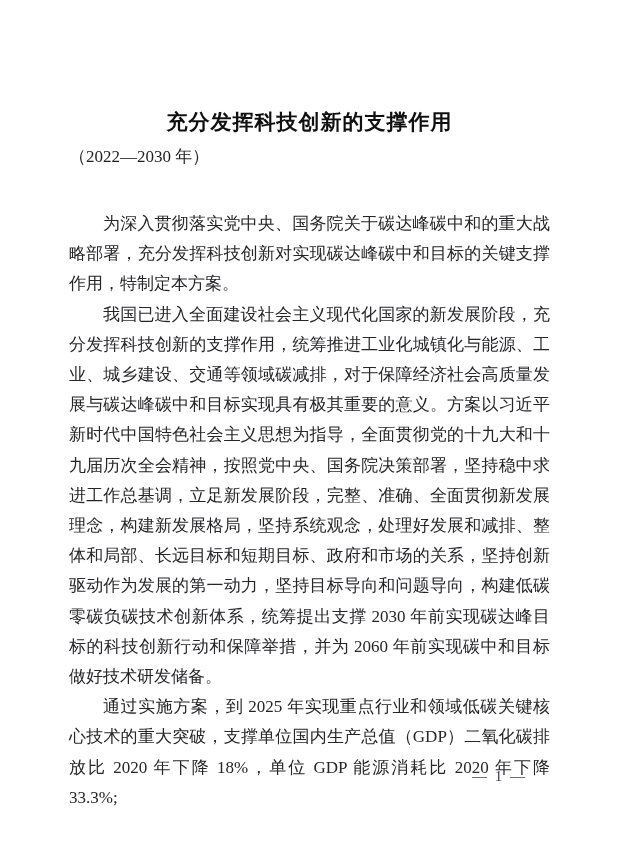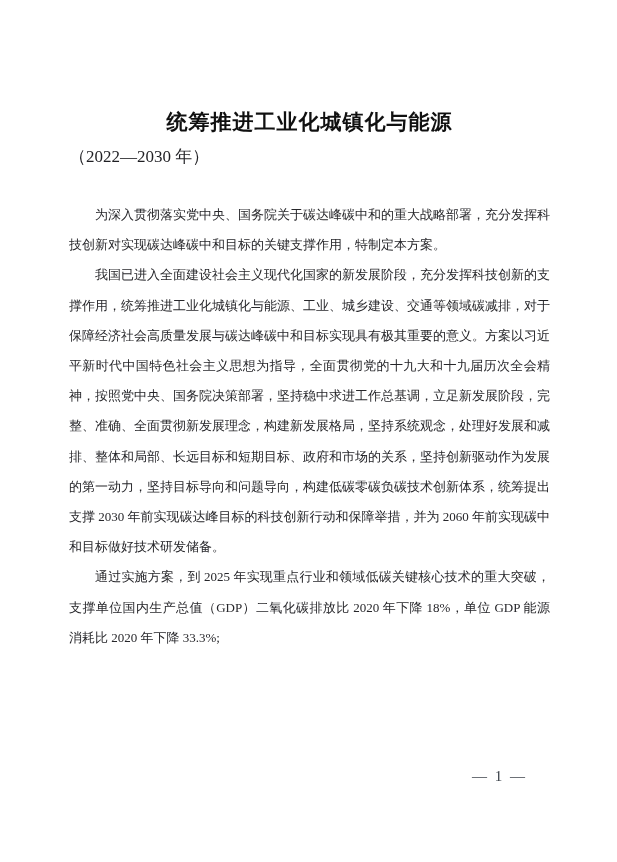--- a/index.html
+++ b/index.html
@@ -31,22 +31,22 @@
     line-height: 32px;
   }
   .doc-subtitle {
     text-align: left;
     font-size: 17px;
     color: #1f1f23;
     margin-top: 7px;
     line-height: 24px;
   }
   .doc-body {
-    margin-top: 31px;
-    font-size: 13px;
+    margin-top: 40px;
+    font-size: 17px;
     line-height: 30.2px;
     text-align: justify;
     color: #26262a;
   }
   .doc-body p {
     margin: 0;
     padding: 0;
     text-indent: 2em;
   }
   .page-number {
@@ -57,21 +57,21 @@
     color: #3a4048;
     letter-spacing: 2px;
     white-space: nowrap;
   }
 </style>
 </head>
 <body>
 
 <div class="page">
   <div class="content">
-    <div class="doc-title">统筹推进工业化城镇化与能源</div>
+    <div class="doc-title">充分发挥科技创新的支撑作用</div>
     <div class="doc-subtitle">（2022—2030 年）</div>
     <div class="doc-body">
       <p>为深入贯彻落实党中央、国务院关于碳达峰碳中和的重大战略部署，充分发挥科技创新对实现碳达峰碳中和目标的关键支撑作用，特制定本方案。</p>
       <p>我国已进入全面建设社会主义现代化国家的新发展阶段，充分发挥科技创新的支撑作用，统筹推进工业化城镇化与能源、工业、城乡建设、交通等领域碳减排，对于保障经济社会高质量发展与碳达峰碳中和目标实现具有极其重要的意义。方案以习近平新时代中国特色社会主义思想为指导，全面贯彻党的十九大和十九届历次全会精神，按照党中央、国务院决策部署，坚持稳中求进工作总基调，立足新发展阶段，完整、准确、全面贯彻新发展理念，构建新发展格局，坚持系统观念，处理好发展和减排、整体和局部、长远目标和短期目标、政府和市场的关系，坚持创新驱动作为发展的第一动力，坚持目标导向和问题导向，构建低碳零碳负碳技术创新体系，统筹提出支撑 2030 年前实现碳达峰目标的科技创新行动和保障举措，并为 2060 年前实现碳中和目标做好技术研发储备。</p>
       <p>通过实施方案，到 2025 年实现重点行业和领域低碳关键核心技术的重大突破，支撑单位国内生产总值（GDP）二氧化碳排放比 2020 年下降 18%，单位 GDP 能源消耗比 2020 年下降 33.3%;</p>
     </div>
   </div>
   <div class="page-number">— 1 —</div>
 </div>
 

